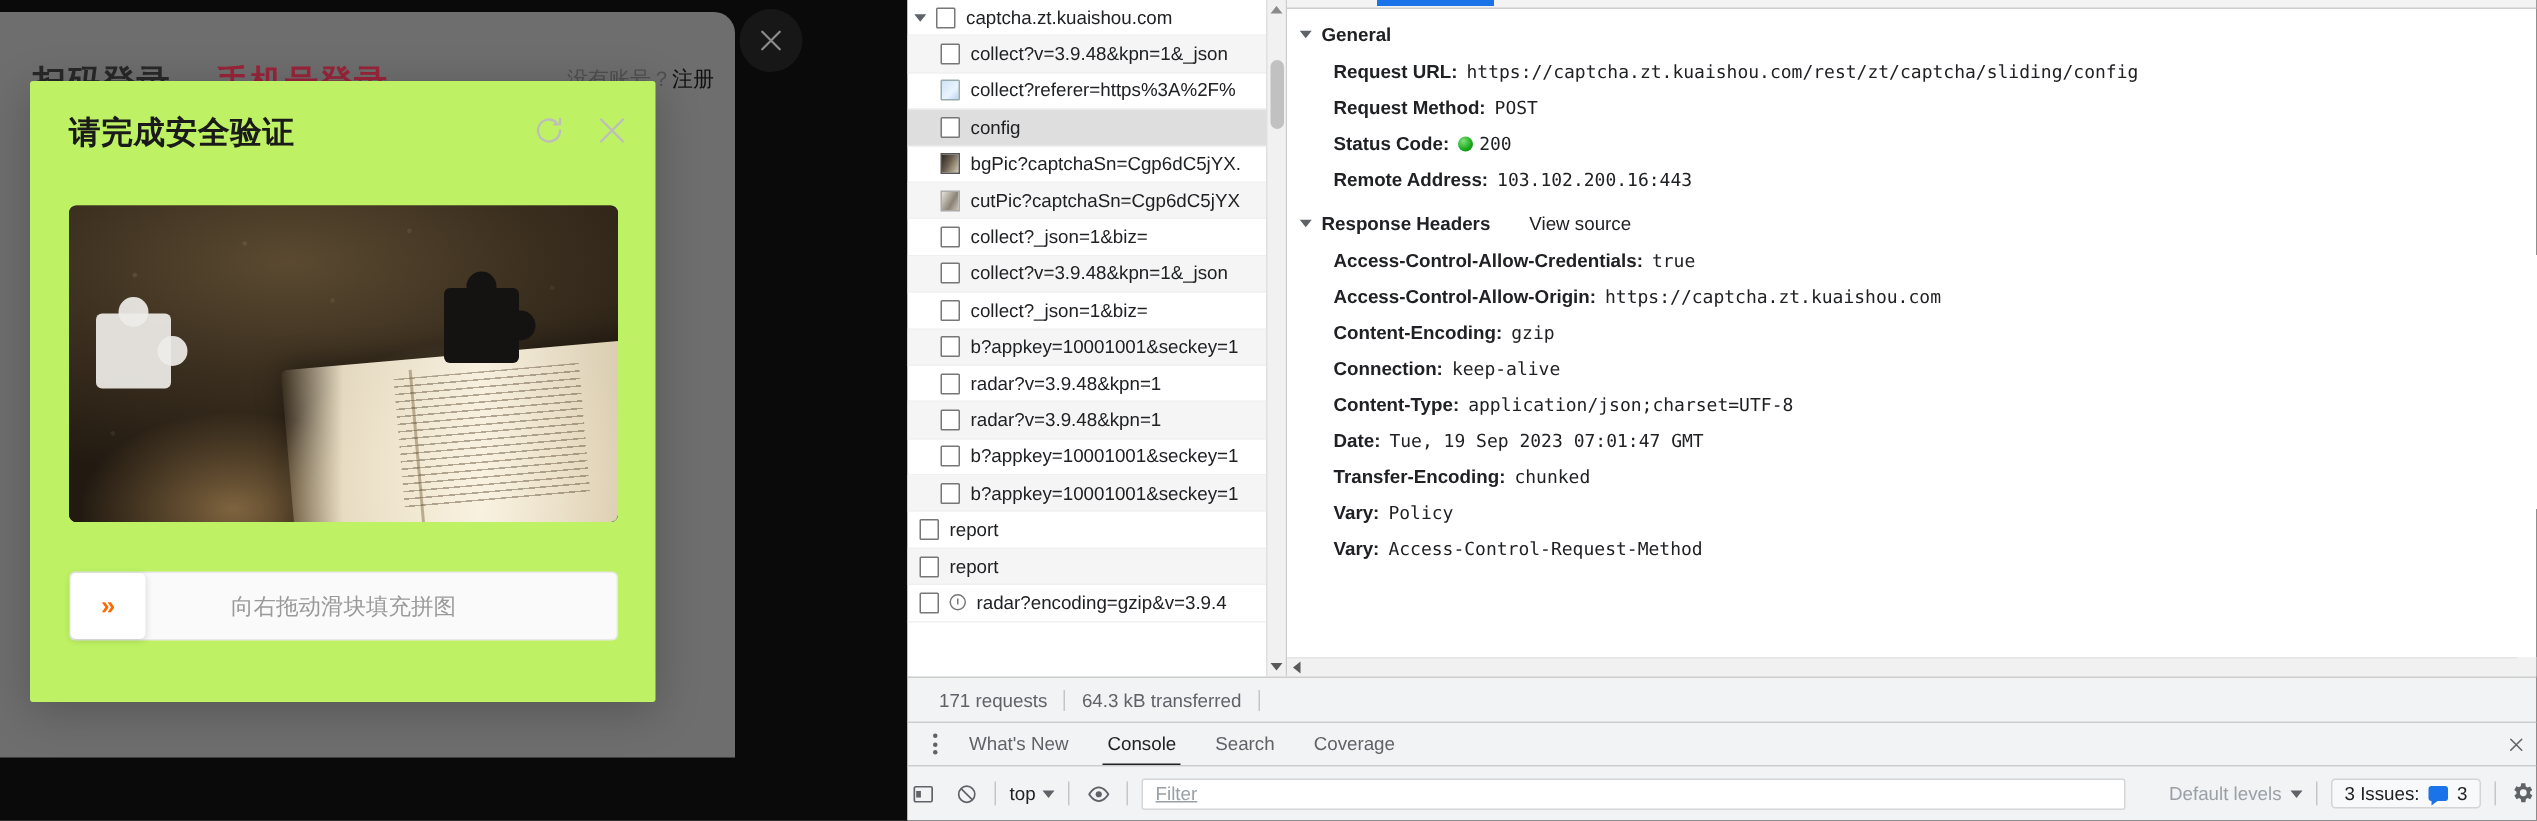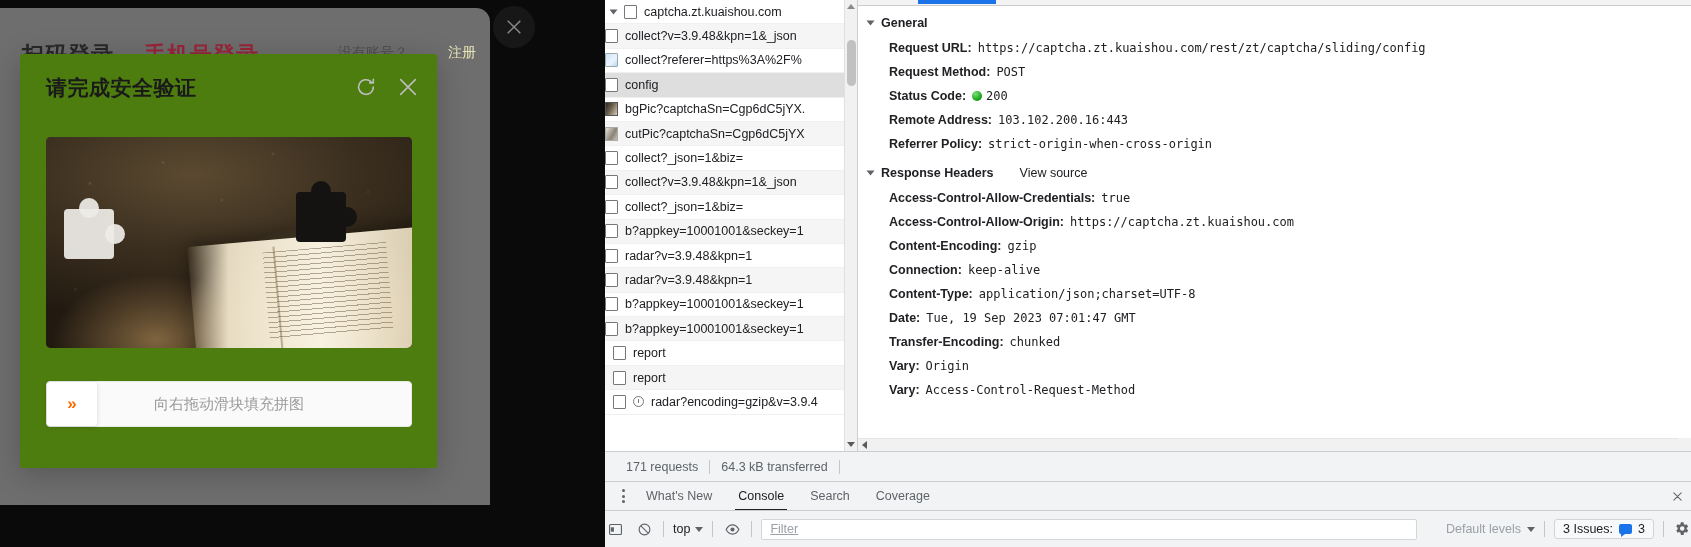--- a/index.html
+++ b/index.html
@@ -30,36 +30,36 @@
   }
   .login-tab {
     font-size: 22px; font-weight: 700; color: #222; letter-spacing: 1px;
     opacity: .92;
   }
   .login-tab.active { color: #9e1f36; }
   .login-reg {
     position: absolute; right: 14px; top: 36px;
     font-size: 14px; color: #4a4a4a; opacity: .85; white-space: nowrap;
   }
-  .login-reg .reg-link { color: #fef9c3; margin-left: 40px; }
+  .login-reg .reg-link { color: #000000; }
 
   .overlay-close {
     position: absolute; left: 493px; top: 6px;
     width: 42px; height: 42px; border-radius: 50%;
     background: rgba(255,255,255,0.055);
     display: flex; align-items: center; justify-content: center;
     cursor: pointer;
   }
   .overlay-close svg { width: 20px; height: 20px; }
 
   
   .captcha {
     position: absolute; left: 20px; top: 54px;
     width: 417px; height: 414px;
-    background: #4d7c0f;
+    background: #bef264;
     box-shadow: 0 6px 30px rgba(0,0,0,.22);
     border-radius: 2px;
   }
   .captcha-head {
     position: relative; height: 68px;
     display: flex; align-items: center; padding: 0 22px 0 26px;
   }
   .captcha-title {
     font-size: 21px; font-weight: 700; color: #1a1a1a; letter-spacing: .5px;
   }
@@ -158,21 +158,21 @@
   .net-split { position: absolute; left: 0; top: 0; right: 0; bottom: 96px; display: flex; }
 
   
   .req-list {
     width: 253px; background: #fff; position: relative;
     border-right: 1px solid #cdcdcd; overflow: hidden;
   }
   .req-scroll { position: absolute; inset: 0 13px 0 0; }
   .req-row {
     height: 24.4px; display: flex; align-items: center;
-    gap: 7px; white-space: nowrap; overflow: hidden;
+    padding-left: 22px; gap: 7px; white-space: nowrap; overflow: hidden;
     border-bottom: 1px solid #f0f0f0; font-size: 12.5px; color: #202124;
     cursor: pointer;
   }
   .req-row.alt { background: #f5f5f5; }
   .req-row.sel { background: #dedede; }
   .req-row.domain { padding-left: 6px; font-weight: 400; }
   .req-row.root { padding-left: 8px; }
   .caret-d {
     width: 0; height: 0; flex: none;
     border-left: 5px solid #5f6368; border-top: 4px solid transparent; border-bottom: 4px solid transparent;
@@ -472,24 +472,20 @@
                 <span class="hdr-v">POST</span>
               </div>
               <div class="hdr-row">
                 <span class="hdr-k">Status Code:</span>
                 <span class="hdr-v"><span class="status-dot"></span>200</span>
               </div>
               <div class="hdr-row">
                 <span class="hdr-k">Remote Address:</span>
                 <span class="hdr-v">103.102.200.16:443</span>
               </div>
-              <div class="hdr-row">
-                <span class="hdr-k">Referrer Policy:</span>
-                <span class="hdr-v">strict-origin-when-cross-origin</span>
-              </div>
             </div>
 
           <div class="sec-head" style="margin-top:6px;">
             <i class="sec-caret"></i>
             <span>Response Headers</span>
             <span class="view-source">View source</span>
           </div>
           <div id="resp-rows">
               <div class="hdr-row">
                 <span class="hdr-k">Access-Control-Allow-Credentials:</span>
@@ -514,21 +510,21 @@
               <div class="hdr-row">
                 <span class="hdr-k">Date:</span>
                 <span class="hdr-v">Tue, 19 Sep 2023 07:01:47 GMT</span>
               </div>
               <div class="hdr-row">
                 <span class="hdr-k">Transfer-Encoding:</span>
                 <span class="hdr-v">chunked</span>
               </div>
               <div class="hdr-row">
                 <span class="hdr-k">Vary:</span>
-                <span class="hdr-v">Origin</span>
+                <span class="hdr-v">Policy</span>
               </div>
               <div class="hdr-row">
                 <span class="hdr-k">Vary:</span>
                 <span class="hdr-v">Access-Control-Request-Method</span>
               </div>
             </div>
         </div>
         <div class="detail-hscroll">
           <i class="hs-left"></i>
         </div>

